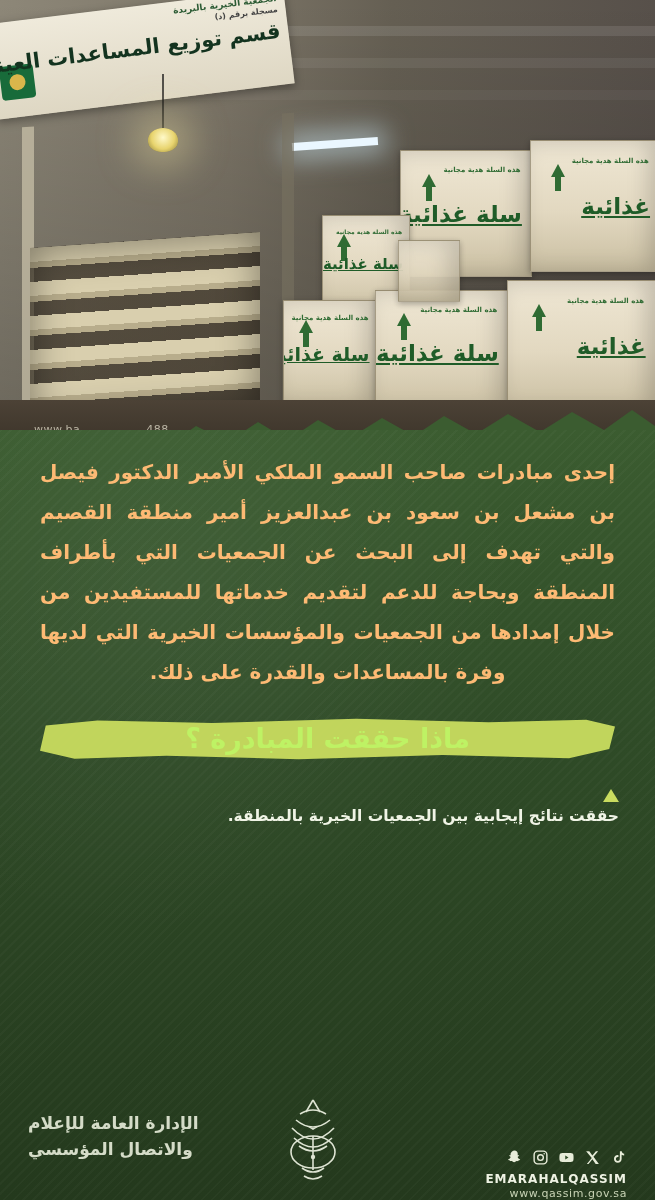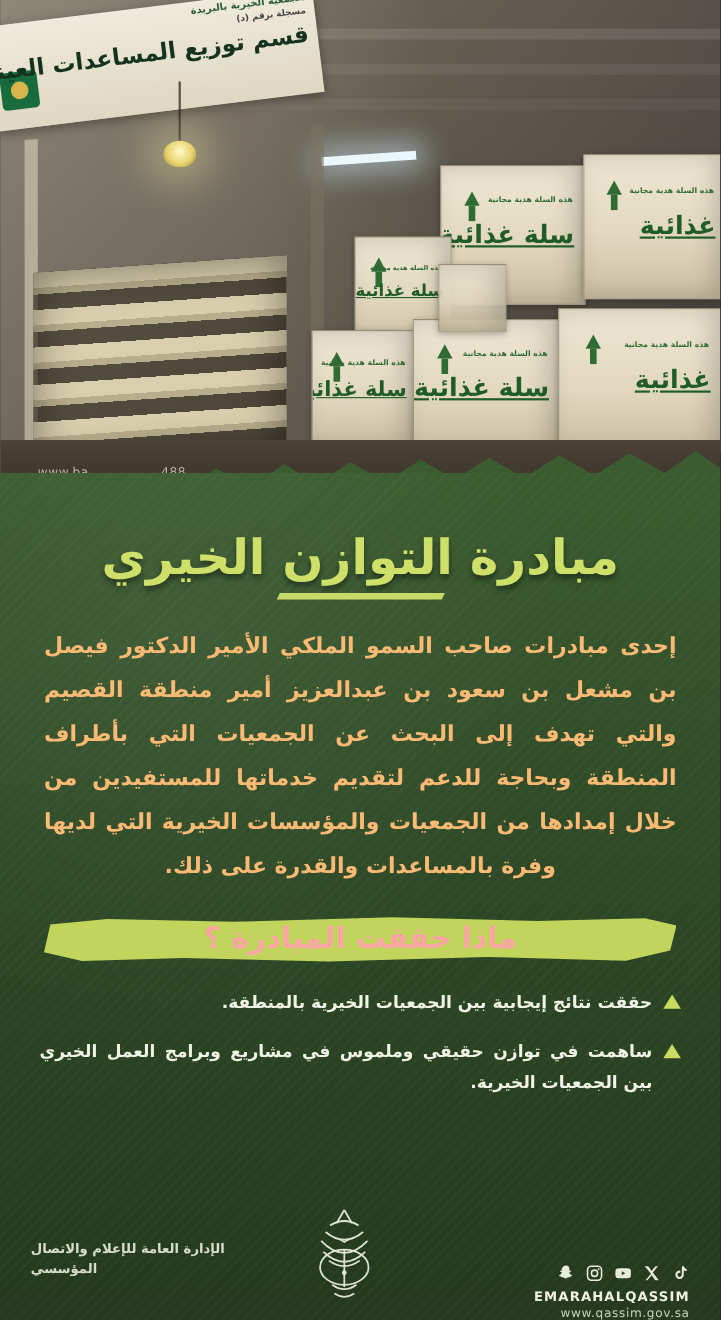--- a/index.html
+++ b/index.html
@@ -145,21 +145,20 @@
     background: #2f6b33;
   }
   .box .b-small {
     position: absolute;
     top: 12%;
     right: 8%;
     font-size: 7px;
     color: #2f6b33;
     font-weight: bold;
     white-space: nowrap;
-    margin-top: 12px;
   }
   .box .b-main {
     position: absolute;
     top: 40%;
     right: 7%;
     font-size: 19px;
     color: #1f5c28;
     font-weight: bold;
     white-space: nowrap;
     letter-spacing: -0.5px;
@@ -266,29 +265,29 @@
   }
   .section-head {
     position: absolute;
     right: 0; top: 0;
     width: 100%;
     height: 42px;
     line-height: 42px;
     text-align: center;
     font-size: 27px;
     font-weight: bold;
-    color: #fca5a5;
+    color: #bef264;
   }
 
   .bullets {
     margin: 18px 36px 0 36px;
   }
   .bullet {
     display: flex;
-    flex-direction: row;
+    flex-direction: column;
     align-items: flex-start;
     margin-bottom: 16px;
   }
   .tri {
     flex: 0 0 auto;
     width: 0; height: 0;
     margin-top: 7px;
     margin-left: 10px;
     border-left: 8px solid transparent;
     border-right: 8px solid transparent;
@@ -361,21 +360,21 @@
     width: 230px;
     text-align: left;
     direction: rtl;
     color: #e4ead7;
     font-size: 12px;
     font-weight: bold;
     line-height: 1.5;
     opacity: 0.92;
   }
   .dept-logo .l2 {
-    font-size: 12px;
+    font-size: 17px;
     letter-spacing: -0.5px;
     margin-top: 20px;
   }
 </style>
 </head>
 <body>
 
 <div class="poster">
 
   <div class="photo">
@@ -434,40 +433,32 @@
     <div class="web-text">www.ba___________488</div>
 
     <svg class="torn" viewBox="0 0 655 90" preserveAspectRatio="none">
       <path d="M0,90 L0,52 L22,46 L48,58 L74,40 L104,56 L136,38 L168,54 L196,34 L228,50 L258,30 L288,48 L318,28 L350,46 L382,26 L414,44 L444,24 L476,42 L508,22 L540,40 L572,20 L604,38 L632,18 L655,34 L655,90 Z" fill="#3b5c30"></path>
     </svg>
   </div>
 
   <div class="body-bg"></div>
 
   <div class="content">
-    <div class="title">
-      <span>مبادرة التوازن الخيري</span>
-      <span class="underline-stroke"></span>
-    </div>
 
     <div class="intro">إحدى مبادرات صاحب السمو الملكي الأمير الدكتور فيصل بن مشعل بن سعود بن عبدالعزيز أمير منطقة القصيم والتي تهدف إلى البحث عن الجمعيات التي بأطراف المنطقة وبحاجة للدعم لتقديم خدماتها للمستفيدين من خلال إمدادها من الجمعيات والمؤسسات الخيرية التي لديها وفرة بالمساعدات والقدرة على ذلك.</div>
 
     <div class="section-head-wrap">
       <div class="brush"></div>
       <div class="section-head">ماذا حققت المبادرة ؟</div>
     </div>
 
     <div class="bullets">
       <div class="bullet">
         <span class="tri"></span>
         <span class="bullet-text">حققت نتائج إيجابية بين الجمعيات الخيرية بالمنطقة.</span>
-      </div>
-      <div class="bullet">
-        <span class="tri"></span>
-        <span class="bullet-text">ساهمت في توازن حقيقي وملموس في مشاريع وبرامج العمل الخيري بين الجمعيات الخيرية.</span>
       </div>
     </div>
   </div>
 
   <div class="footer">
 
     <div class="social">
       <span class="s-icon">
         <svg viewBox="0 0 24 24" width="17" height="17" fill="#e7ecd9">
             <path d="M12 2c2.8 0 4.6 2 4.6 4.8 0 .9-.1 1.7-.1 2 .4.2.9.2 1.4 0 .5-.2.9.4.6.8-.4.6-1.2 1-1.8 1.2-.3.1-.4.3-.3.6.5 1.4 1.9 2.8 3.2 3.1.5.1.5.8 0 1-.7.3-1.6.5-2 .6-.2.3-.2.7-.4.9-.2.2-.7.1-1.2.1-.8 0-1.6.1-2.3.6-.7.5-1.3.9-2.2.9s-1.5-.4-2.2-.9c-.7-.5-1.5-.6-2.3-.6-.5 0-1 .1-1.2-.1-.2-.2-.2-.6-.4-.9-.4-.1-1.3-.3-2-.6-.5-.2-.5-.9 0-1 1.3-.3 2.7-1.7 3.2-3.1.1-.3 0-.5-.3-.6-.6-.2-1.4-.6-1.8-1.2-.3-.4.1-1 .6-.8.5.2 1 .2 1.4 0 0-.3-.1-1.1-.1-2C7.4 4 9.2 2 12 2z"></path>

